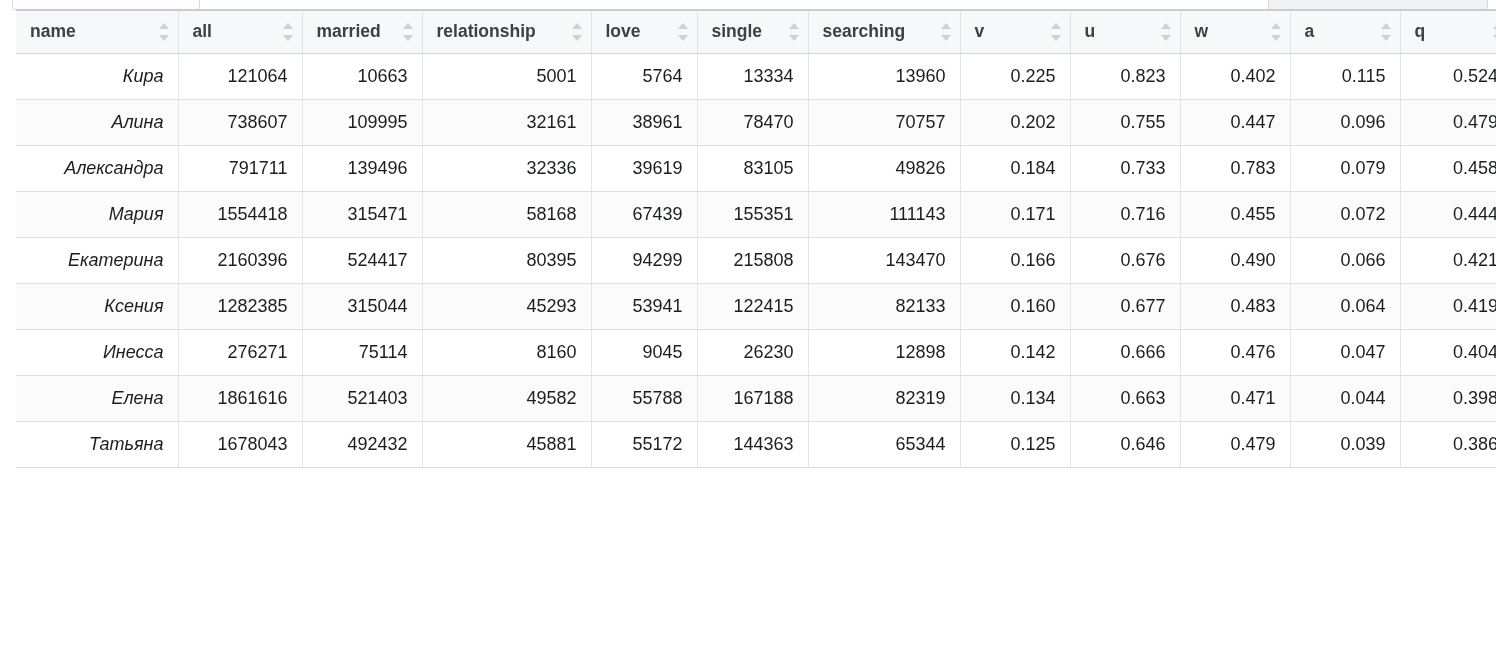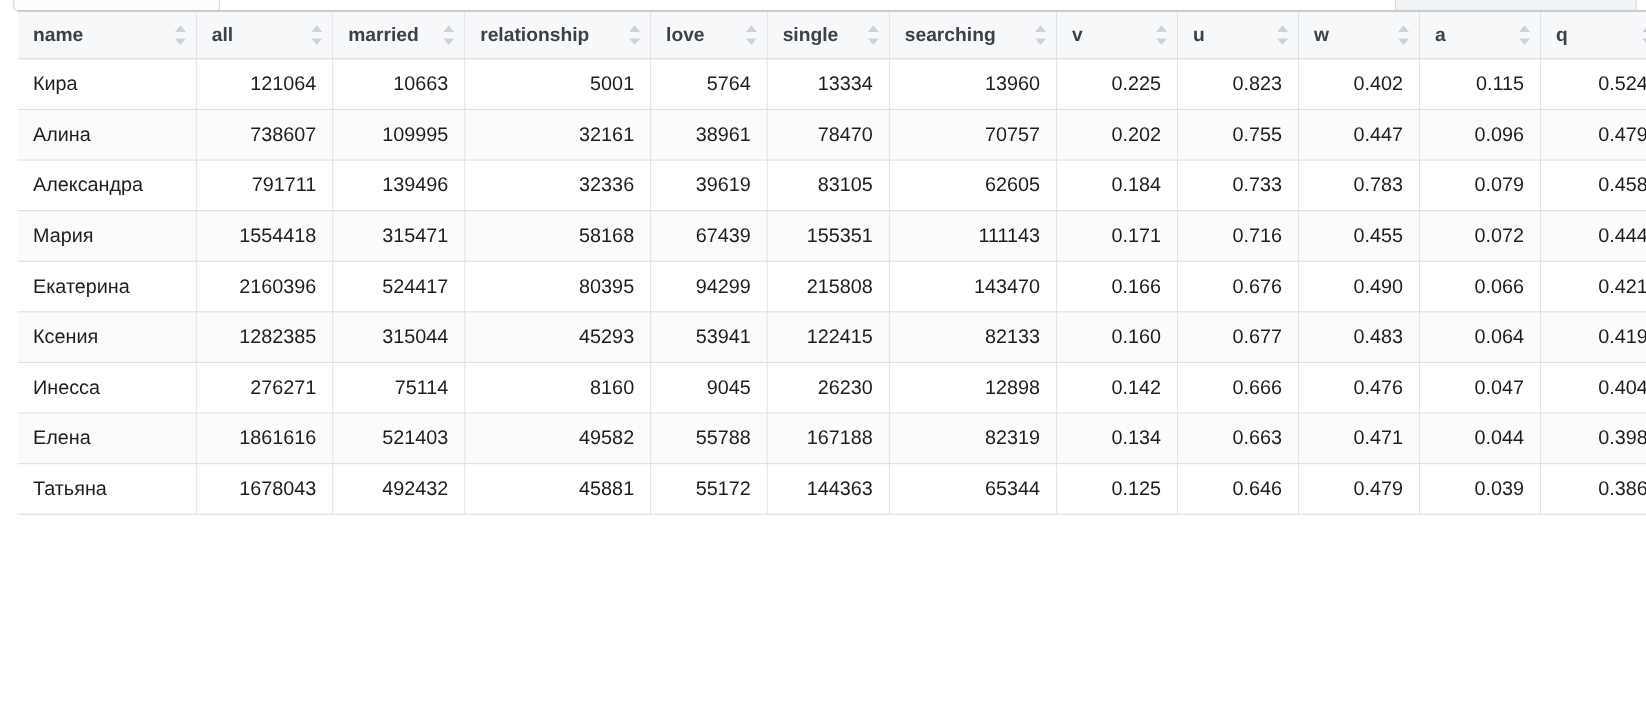--- a/index.html
+++ b/index.html
@@ -102,21 +102,21 @@
     color: #1b1d1f;
     padding: 0 14px;
     height: 46px;
     box-sizing: border-box;
     border-right: 1px solid #e2e5e8;
     border-bottom: 1px solid #dcdfe3;
     white-space: nowrap;
     overflow: hidden;
   }
   table.datatable td:last-child { border-right: none; }
-  table.datatable td.name-cell { text-align: left; }
+  table.datatable td.name-cell { text-align: right; font-style: italic; }
   table.datatable td.num-cell  { text-align: right; }
 
   table.datatable tbody tr:nth-child(odd)  td { background: #ffffff; }
   table.datatable tbody tr:nth-child(even) td { background: #fbfbfc; }
 </style>
 </head>
 <body>
 
 <div id="top-chrome">
   <div class="stub-left"></div>
@@ -220,21 +220,21 @@
           <td class="num-cell">0.096</td>
           <td class="num-cell">0.479</td>
         </tr>
         <tr>
           <td class="name-cell">Александра</td>
           <td class="num-cell">791711</td>
           <td class="num-cell">139496</td>
           <td class="num-cell">32336</td>
           <td class="num-cell">39619</td>
           <td class="num-cell">83105</td>
-          <td class="num-cell">62605</td>
+          <td class="num-cell">49826</td>
           <td class="num-cell">0.184</td>
           <td class="num-cell">0.733</td>
           <td class="num-cell">0.783</td>
           <td class="num-cell">0.079</td>
           <td class="num-cell">0.458</td>
         </tr>
         <tr>
           <td class="name-cell">Мария</td>
           <td class="num-cell">1554418</td>
           <td class="num-cell">315471</td>

